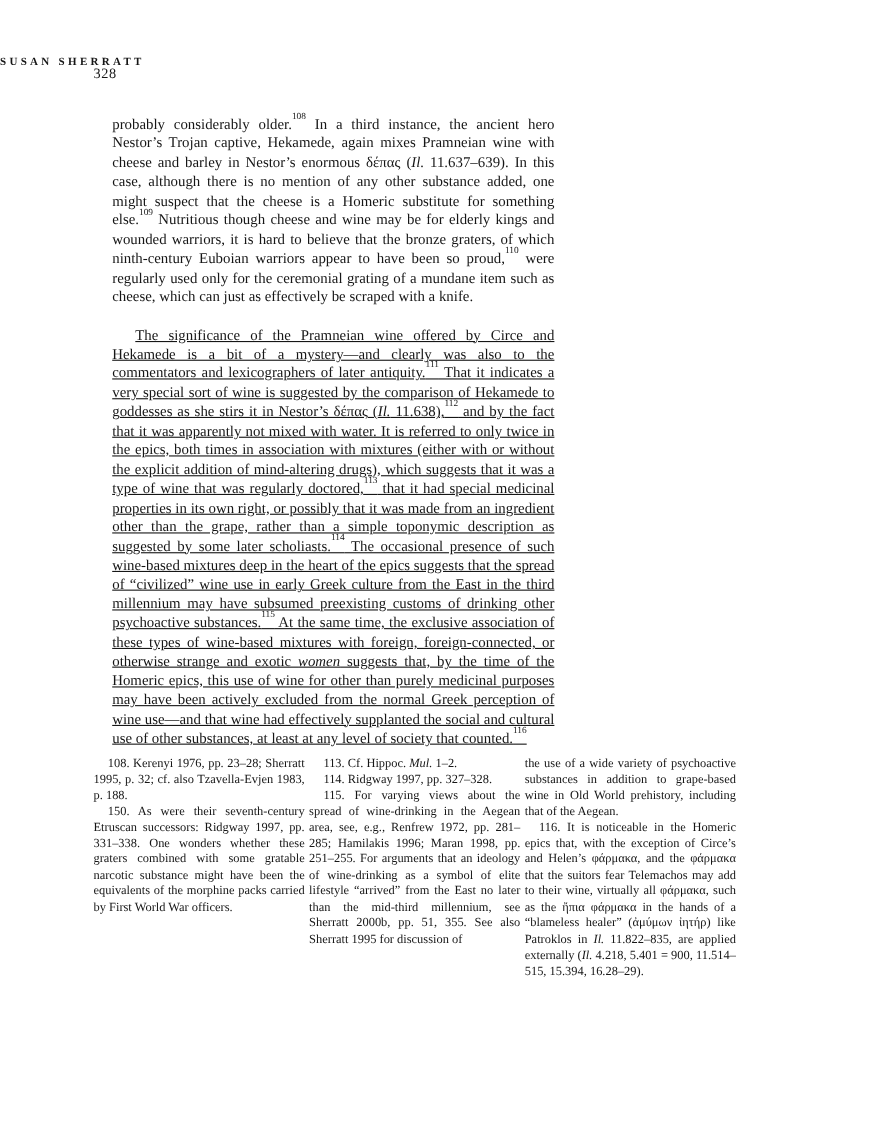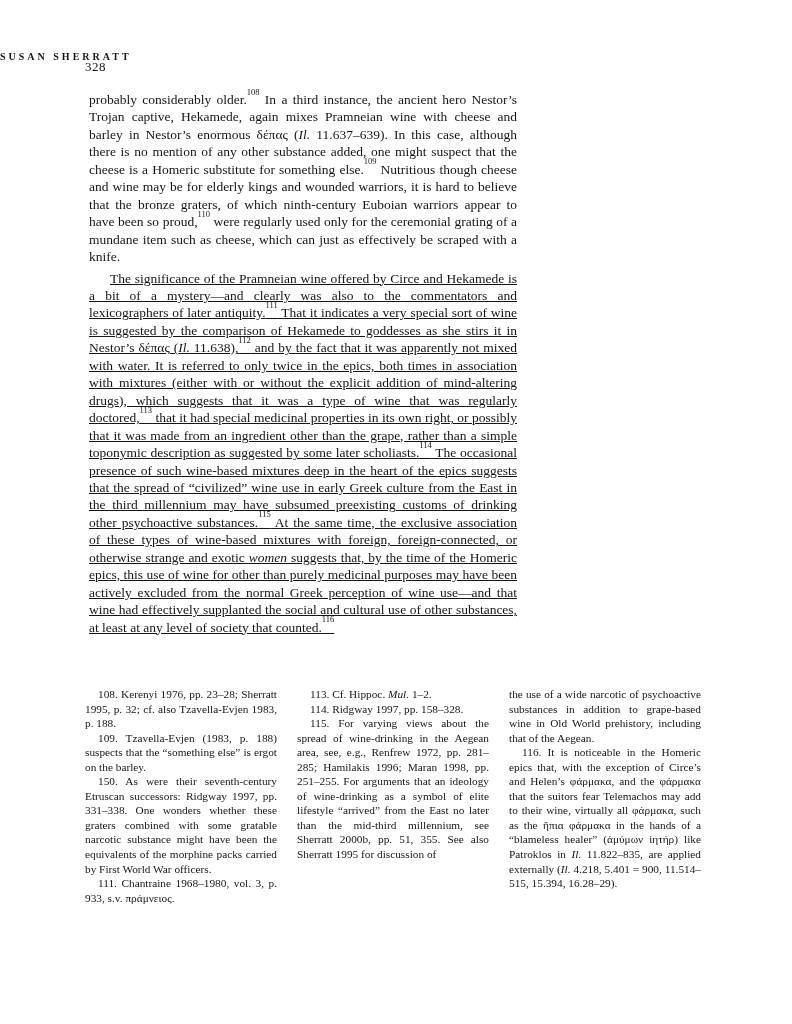--- a/index.html
+++ b/index.html
@@ -20,30 +20,30 @@
     font-size:10px;line-height:13px;
     letter-spacing:3px;font-weight:600;
     text-transform:uppercase;
   }
 
   .main-text{
     position:absolute;left:85px;top:87px;width:436px;
     font-size:13.5px;line-height:17.45px;
     text-align:justify;
   }
-  .main-text p{margin:4px;padding:0;}
+  .main-text p{margin:17px;padding:0;}
   .main-text p.indent{text-indent:21px;text-decoration:underline;}
   sup{
     font-size:8.5px;line-height:0;
     position:relative;top:-4px;letter-spacing:0;
   }
 
   .footnotes{
     position:absolute;left:85px;top:687px;width:618px;
-    display:flex;gap:20px;
+    display:flex;gap:4px;
     font-size:11.3px;line-height:14.55px;
     text-align:justify;
   }
   .fn-col{flex:0 0 192px;width:192px;}
   .fn-col p{margin:0;padding:0;text-indent:13px;}
   .fn-col p.no-indent{text-indent:0;}
   i{font-style:italic;}
 </style>
 </head>
 <body>
@@ -51,27 +51,25 @@
 <div class="page">
   <div class="page-number">328</div>
   <div class="running-head">SUSAN SHERRATT</div>
   <div class="main-text" id="main-text">
       <p>probably considerably older.<sup>108</sup> In a third instance, the ancient hero Nestor’s Trojan captive, Hekamede, again mixes Pramneian wine with cheese and barley in Nestor’s enormous δέπας (<i>Il.</i> 11.637–639). In this case, although there is no mention of any other substance added, one might suspect that the cheese is a Homeric substitute for something else.<sup>109</sup> Nutritious though cheese and wine may be for elderly kings and wounded warriors, it is hard to believe that the bronze graters, of which ninth-century Euboian warriors appear to have been so proud,<sup>110</sup> were regularly used only for the ceremonial grating of a mundane item such as cheese, which can just as effectively be scraped with a knife.</p>
       <p class="indent">The significance of the Pramneian wine offered by Circe and Hekamede is a bit of a mystery—and clearly was also to the commentators and lexicographers of later antiquity.<sup>111</sup> That it indicates a very special sort of wine is suggested by the comparison of Hekamede to goddesses as she stirs it in Nestor’s δέπας (<i>Il.</i> 11.638),<sup>112</sup> and by the fact that it was apparently not mixed with water. It is referred to only twice in the epics, both times in association with mixtures (either with or without the explicit addition of mind-altering drugs), which suggests that it was a type of wine that was regularly doctored,<sup>113</sup> that it had special medicinal properties in its own right, or possibly that it was made from an ingredient other than the grape, rather than a simple toponymic description as suggested by some later scholiasts.<sup>114</sup> The occasional presence of such wine-based mixtures deep in the heart of the epics suggests that the spread of “civilized” wine use in early Greek culture from the East in the third millennium may have subsumed preexisting customs of drinking other psychoactive substances.<sup>115</sup> At the same time, the exclusive association of these types of wine-based mixtures with foreign, foreign-connected, or otherwise strange and exotic <i>women</i> suggests that, by the time of the Homeric epics, this use of wine for other than purely medicinal purposes may have been actively excluded from the normal Greek perception of wine use—and that wine had effectively supplanted the social and cultural use of other substances, at least at any level of society that counted.<sup>116</sup></p>
     </div>
   <div class="footnotes" id="footnotes">
       <div class="fn-col">
         <p>108. Kerenyi 1976, pp. 23–28; Sherratt 1995, p. 32; cf. also Tzavella-Evjen 1983, p. 188.</p>
-        <p>109. Tzavella-Evjen (1983, p. 188) suspects that the “something else” is ergot on the barley.</p>
         <p>150. As were their seventh-century Etruscan successors: Ridgway 1997, pp. 331–338. One wonders whether these graters combined with some gratable narcotic substance might have been the equivalents of the morphine packs carried by First World War officers.</p>
-        <p>111. Chantraine 1968–1980, vol. 3, p. 933, s.v. πράμνειος.</p>
       </div>
       <div class="fn-col">
         <p>113. Cf. Hippoc. <i>Mul.</i> 1–2.</p>
-        <p>114. Ridgway 1997, pp. 158–328.</p>
+        <p>114. Ridgway 1997, pp. 327–328.</p>
         <p>115. For varying views about the spread of wine-drinking in the Aegean area, see, e.g., Renfrew 1972, pp. 281–285; Hamilakis 1996; Maran 1998, pp. 251–255. For arguments that an ideology of wine-drinking as a symbol of elite lifestyle “arrived” from the East no later than the mid-third millennium, see Sherratt 2000b, pp. 51, 355. See also Sherratt 1995 for discussion of</p>
       </div>
       <div class="fn-col">
-        <p class="no-indent">the use of a wide narcotic of psychoactive substances in addition to grape-based wine in Old World prehistory, including that of the Aegean.</p>
+        <p class="no-indent">the use of a wide variety of psychoactive substances in addition to grape-based wine in Old World prehistory, including that of the Aegean.</p>
         <p>116. It is noticeable in the Homeric epics that, with the exception of Circe’s and Helen’s φάρμακα, and the φάρμακα that the suitors fear Telemachos may add to their wine, virtually all φάρμακα, such as the ἤπια φάρμακα in the hands of a “blameless healer” (ἀμύμων ἰητήρ) like Patroklos in <i>Il.</i> 11.822–835, are applied externally (<i>Il.</i> 4.218, 5.401 = 900, 11.514–515, 15.394, 16.28–29).</p>
       </div>
     </div>
 </div>
 
 </body></html>

